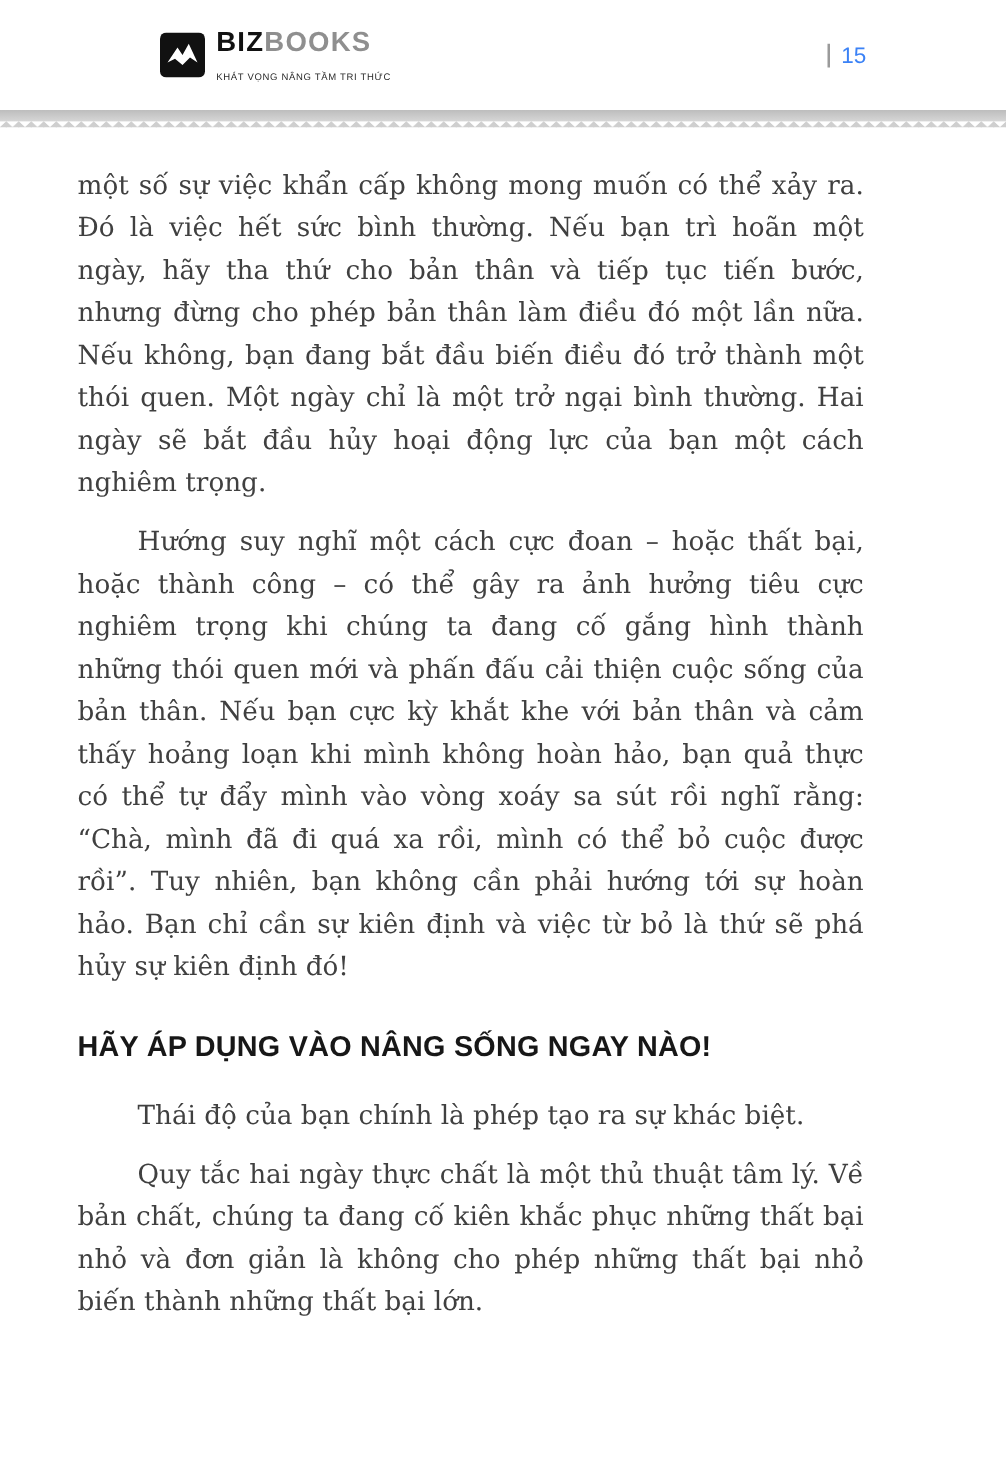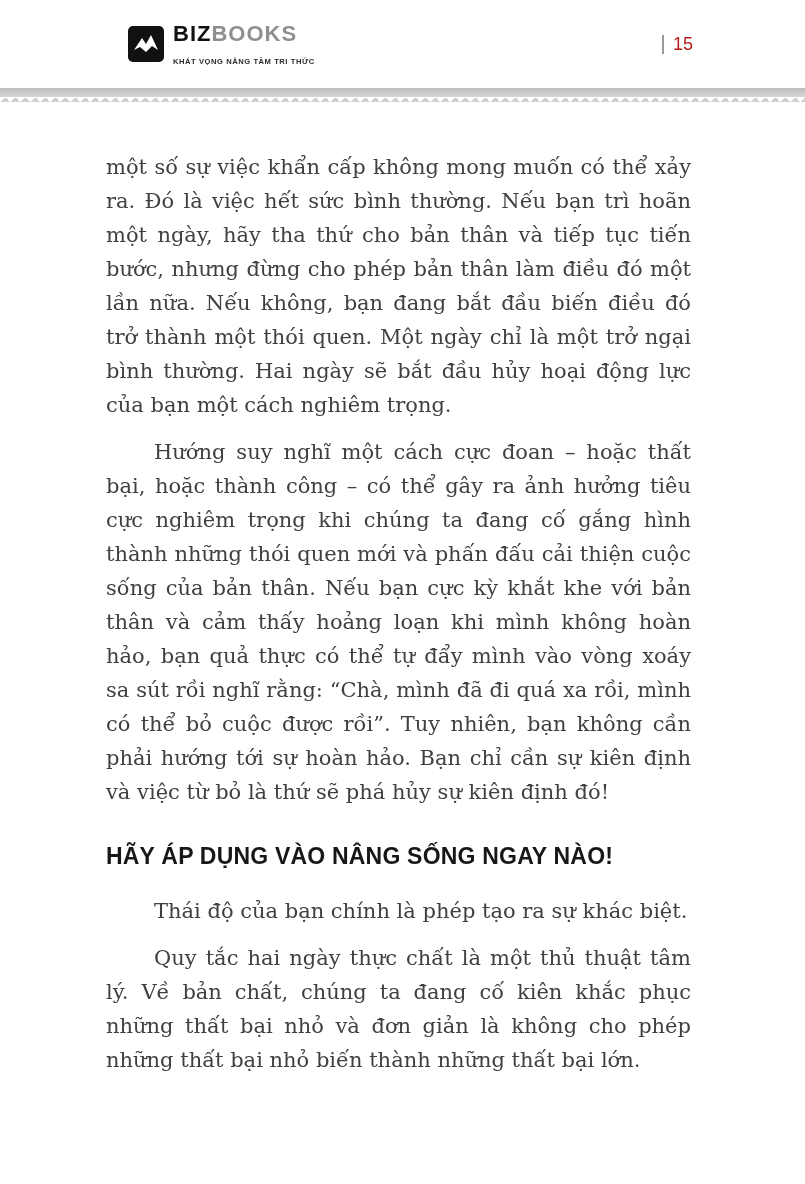--- a/index.html
+++ b/index.html
@@ -48,33 +48,33 @@
     font-weight: 900;
     letter-spacing: 1px;
     line-height: 1.05;
     color: #111111;
   }
   .brand-name .books { color: #8f8f8f; }
 
   .brand-tagline {
     font-family: "Liberation Sans", sans-serif;
     font-size: 7.6px;
-    font-weight: 700;
+    font-weight: 400;
     letter-spacing: 0.55px;
     color: #2b2b2b;
     margin-top: 12px;
   }
 
   .page-num {
     display: flex;
     align-items: center;
     gap: 9px;
     font-family: "Liberation Sans", sans-serif;
     font-size: 18px;
-    color: #b91c1c;
+    color: #3b82f6;
   }
   .page-num .divider {
     display: inline-block;
     width: 2px;
     height: 19px;
     background: #9a9a9a;
   }
 
   
   .torn-bar {
@@ -89,23 +89,22 @@
     left: 0;
     width: 100%;
     height: 5px;
     background: conic-gradient(from 135deg at 50% 0%, #cfcfcf 0deg 90deg, transparent 90deg 360deg);
     background-size: 10px 5px;
     background-repeat: repeat-x;
   }
 
   
   .content {
-    padding: 34px 114px 0 106px;
+    padding: 34px 114px 0 62px;
     color: #404040;
-    margin-top: 19px;
   }
 
   .para {
     font-size: 21px;
     line-height: 34px;
     text-align: justify;
     text-indent: 48px;
     margin-bottom: 13px;
   }
   .para.no-indent { text-indent: 0; }

